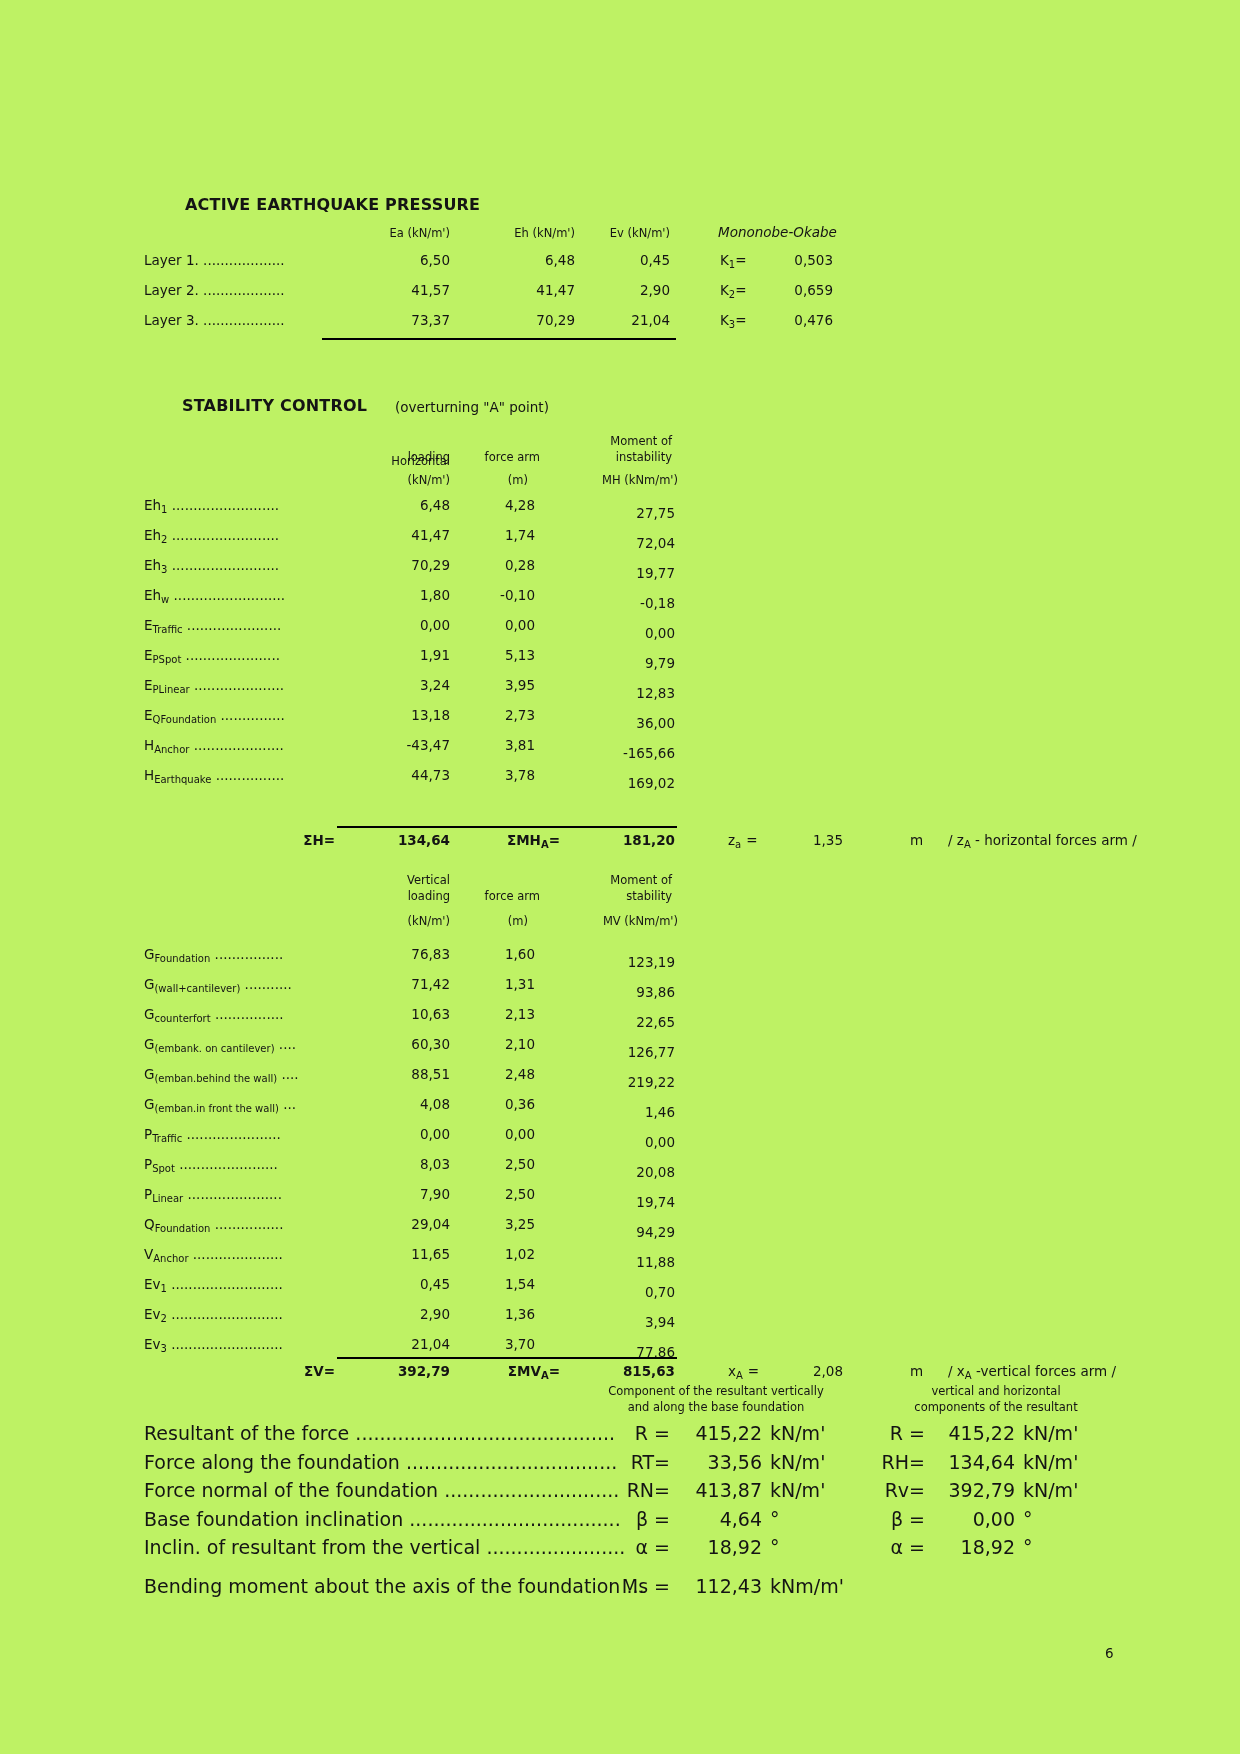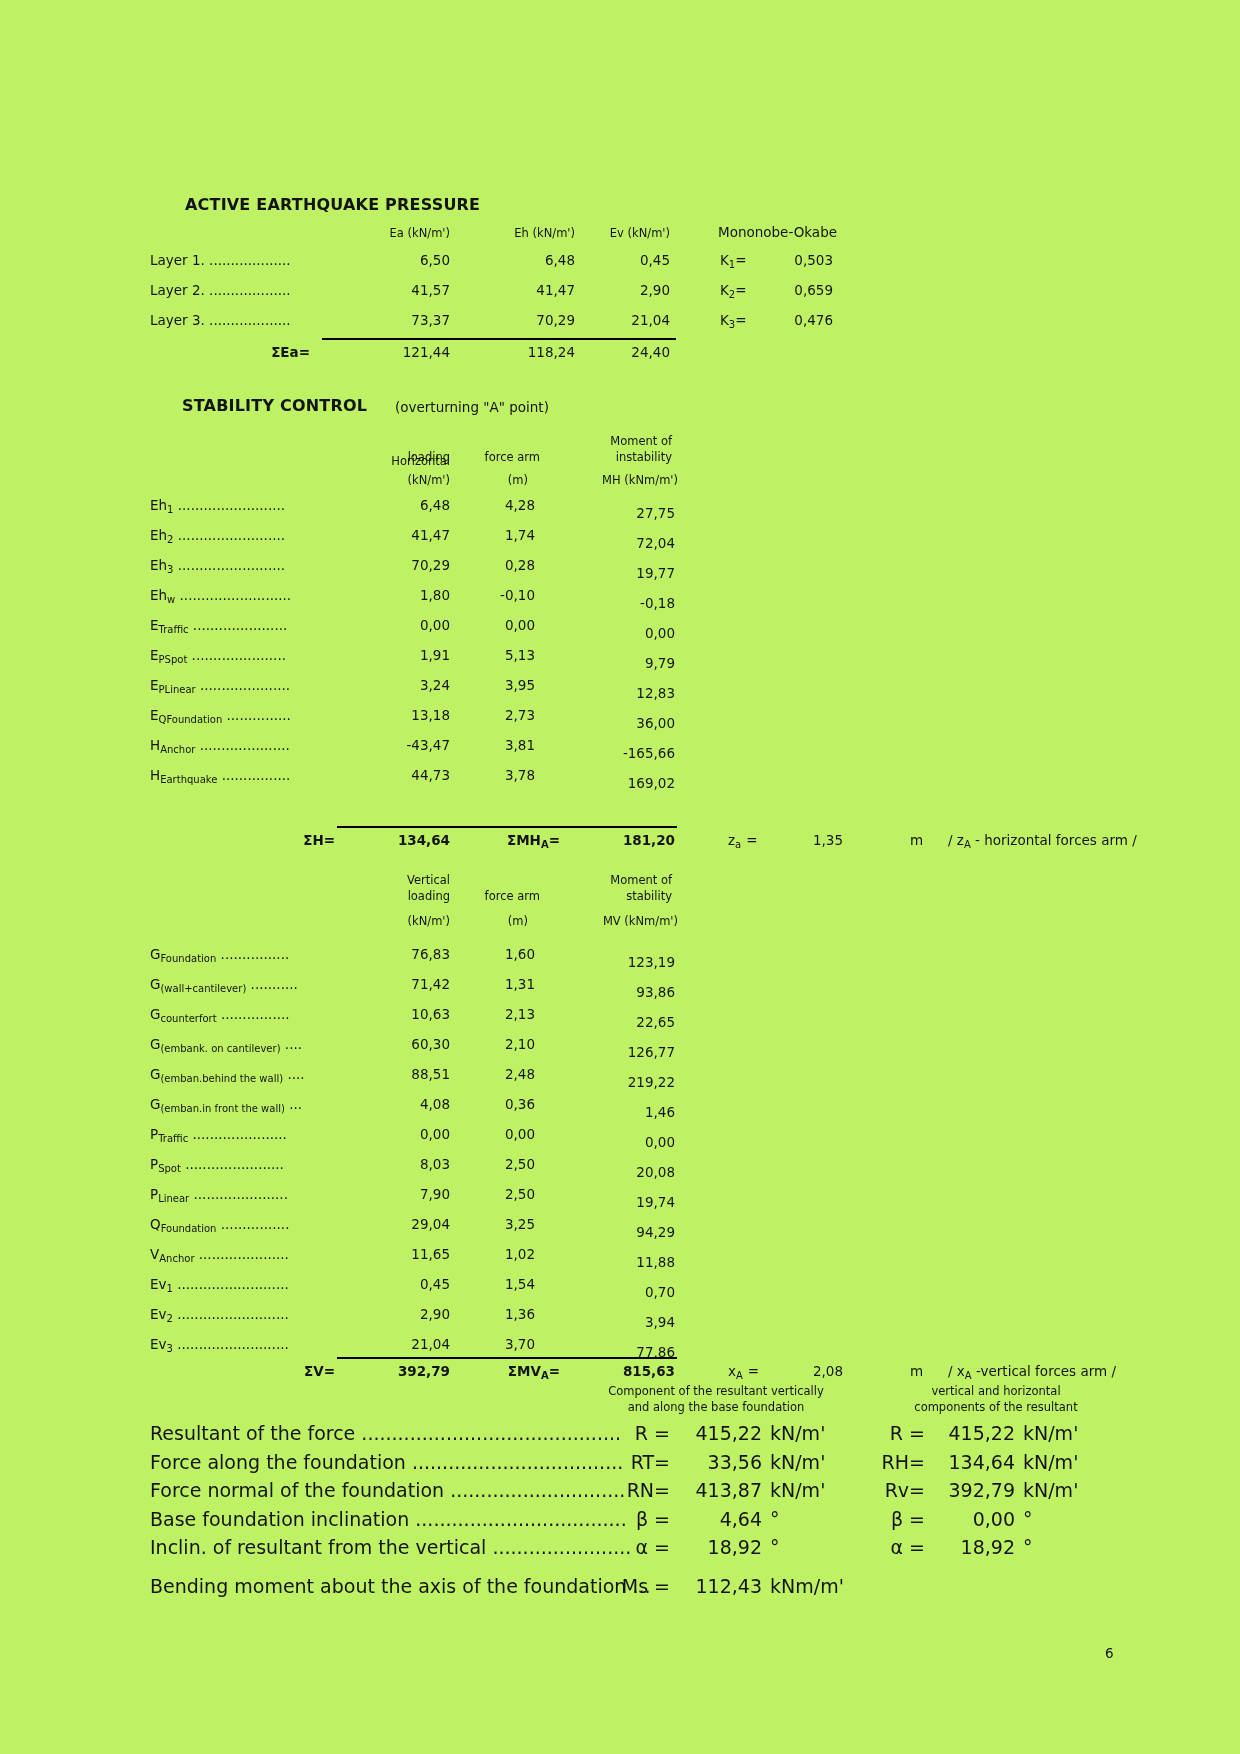--- a/index.html
+++ b/index.html
@@ -13,39 +13,39 @@
 .fs-small { font-size:11.5px; }
 .sb { font-size:10px; vertical-align:-3px; }
 .eq { margin-left:5px; }
 .rule { position:absolute; border-top:2px solid #000; height:0; }
 .rows { position:absolute; left:0; width:1240px; }
 .trow { position:relative; height:30px; font-size:13.5px; }
 .trow > span { position:absolute; top:0; white-space:nowrap; }
 .brow { position:relative; height:28.5px; font-size:19px; }
 .brow > span { position:absolute; top:0; white-space:nowrap; }
 #resultant-rows .brow:last-child { margin-top:10px; }
-.lab { left:150px; }
+.lab { left:144px; }
 .c1 { right:790px; } .c2 { right:705px; } .c3 { right:565px;margin-top:8px; }
 .e1 { right:790px; } .e2 { right:665px; } .e3 { right:570px; }
 .kl { left:720px; } .kv { right:407px; }
 .s1 { right:570px; } .w1 { right:478px; } .u1 { left:770px; }
 .s2 { right:315px; } .w2 { right:225px; } .u2 { left:1023px; }
 .hdrblock { text-align:center; line-height:16px; }
 </style>
 </head>
 <body>
 
 <div class="page">
 
   <div class="abs fs-title" style="left:185px; top:195px;">ACTIVE EARTHQUAKE PRESSURE</div>
 
   <div class="abs fs-small" style="top:226px; right:790px;">Ea (kN/m')</div>
   <div class="abs fs-small" style="top:226px; right:665px;">Eh (kN/m')</div>
   <div class="abs fs-small" style="top:226px; right:570px;">Ev (kN/m')</div>
-  <div class="abs fs-body" style="top:224px; left:718px;">Mononobe-Okabe</div>
+  <div class="abs fs-body" style="top:224px; left:718px;font-style:italic;">Mononobe-Okabe</div>
 
   <div class="rows" style="top:252px;">
 
       <div class="trow">
         <span class="lab"><span>Layer 1.</span><span> ...................</span></span>
         <span class="e1">6,50</span>
         <span class="e2">6,48</span>
         <span class="e3">0,45</span>
         <span class="kl"><span>K</span><span class="sb">1</span><span>=</span></span>
         <span class="kv">0,503</span>
@@ -65,26 +65,20 @@
         <span class="e1">73,37</span>
         <span class="e2">70,29</span>
         <span class="e3">21,04</span>
         <span class="kl"><span>K</span><span class="sb">3</span><span>=</span></span>
         <span class="kv">0,476</span>
       </div>
     </div>
 
   <div class="rule" style="top:338px; left:322px; width:354px;"></div>
 
-  <div class="abs fs-body" style="top:344px; left:0; width:1240px; height:20px;">
-    <span class="abs b" style="right:930px;">ΣEa=</span>
-    <span class="abs" style="right:790px;">121,44</span>
-    <span class="abs" style="right:665px;">118,24</span>
-    <span class="abs" style="right:570px;">24,40</span>
-  </div>
 
   <div class="abs fs-title" style="left:182px; top:396px;">STABILITY CONTROL</div>
   <div class="abs fs-body" style="left:395px; top:399px;">(overturning "A" point)</div>
 
   <div class="abs fs-small" style="top:454px; right:790px;">Horizontal</div>
   <div class="abs fs-small" style="top:450px; right:790px;">loading</div>
   <div class="abs fs-small" style="top:450px; right:700px;">force arm</div>
   <div class="abs fs-small" style="top:434px; right:568px;">Moment of</div>
   <div class="abs fs-small" style="top:450px; right:568px;">instability</div>
   <div class="abs fs-small" style="top:473px; right:790px;">(kN/m')</div>

